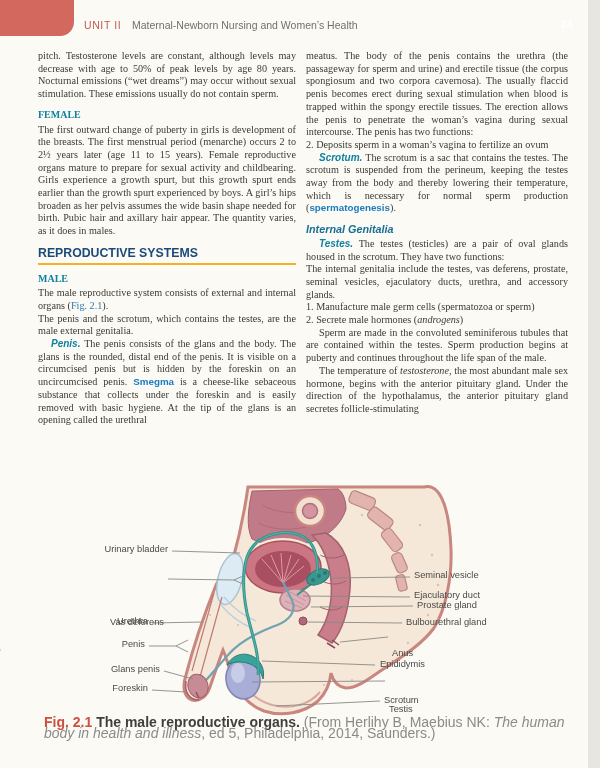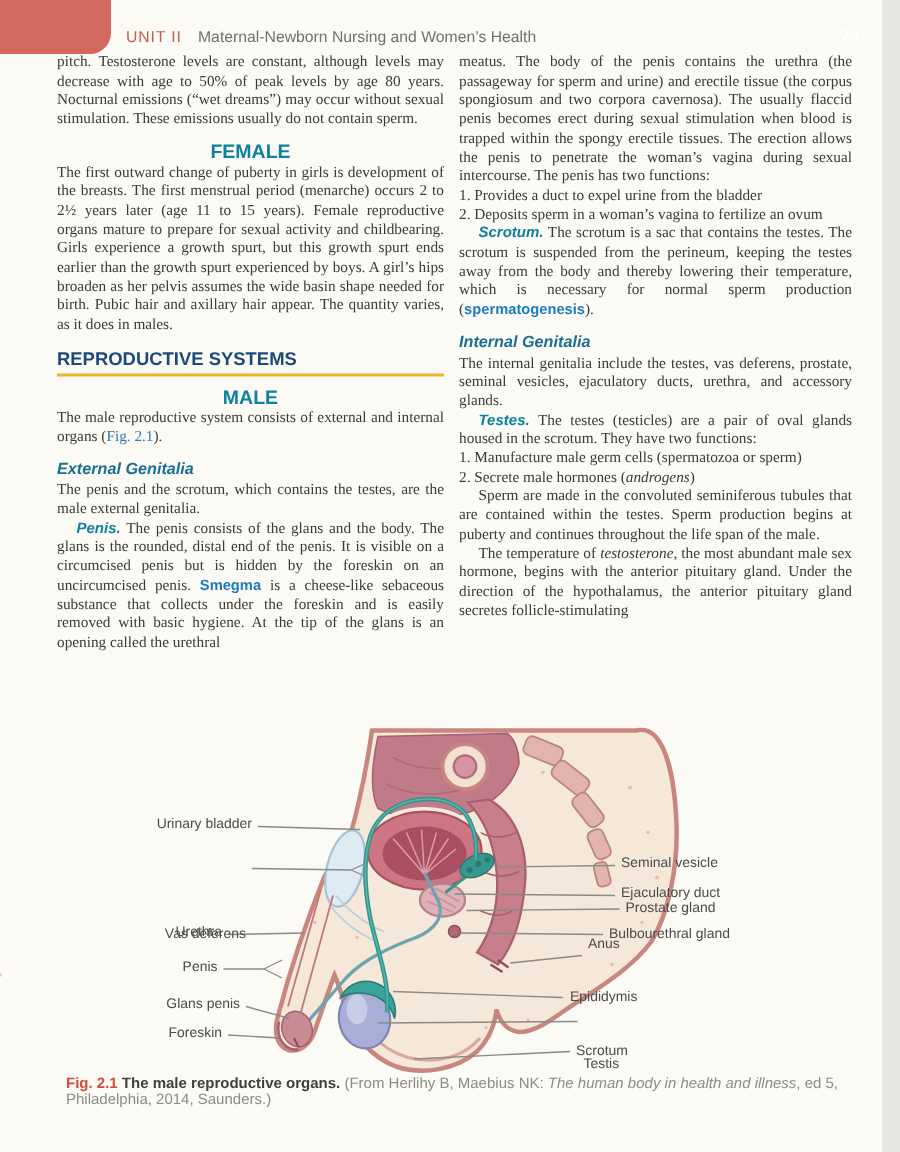--- a/index.html
+++ b/index.html
@@ -19,29 +19,29 @@
   }
   .unit-label {
     position:absolute; left:84px; top:19px;
     font-family:"Liberation Sans", sans-serif; font-size:10.5px; color:#c45a50; letter-spacing:.6px;
   }
   .unit-title {
     position:absolute; left:132px; top:19px;
     font-family:"Liberation Sans", sans-serif; font-size:10.5px; color:#72706b;
   }
   
-  .col { position:absolute; top:36px; height:444px; overflow:hidden;
+  .col { position:absolute; top:50px; height:444px; overflow:hidden;
          font-size:10.2px; line-height:12.7px; color:#3b3a35; text-align:justify; }
   .col-left  { left:38px;  width:258px; }
   .col-right { left:306px; width:262px; }
   .para { text-align:justify; }
   .indent { text-indent:13px; }
   .h-ab {  
-    font-family:Liberation Sans, sans-serif; font-weight:bold; font-size:13px;
-    color:#0e81a0; margin:8px 0 2px 0; text-align:center;
+    font-family:Liberation Serif, serif; font-weight:bold; font-size:10px;
+    color:#0e81a0; margin:8px 0 2px 0; text-align:left;
   }
   .h-section {
     font-family:"Liberation Sans", sans-serif; font-weight:bold; font-size:12.3px;
     color:#1b4a7a; margin:9px 0 8px 0; padding-bottom:3px;
     border-bottom:2.5px solid #f3b229; text-align:left;
   }
   .h-sub {
     font-family:"Liberation Sans", sans-serif; font-weight:bold; font-size:10.8px;
     color:#1a6f94; margin:8px 0 2px 0; text-align:left;font-style:italic;
   }
@@ -53,21 +53,21 @@
   .li { padding-left:13px; text-indent:-13px; text-align:justify; }
   
   .fig-art { position:absolute; left:0; top:485px; width:600px; height:232px; }
   .fig-label {
     position:absolute; font-family:"Liberation Sans", sans-serif;
     font-size:9.3px; color:#4a4a48; white-space:nowrap;
   }
   .lab-r { width:110px; text-align:right; }
   .caption {
     position:absolute; left:44px; top:717px; width:524px;
-    font-family:"Liberation Sans", sans-serif; font-size:10px; color:#8b8b88; line-height:11px;
+    font-family:"Liberation Sans", sans-serif; font-size:14px; color:#8b8b88; line-height:11px;
   }
   .cap-fig   { color:#cd4f3e; font-weight:bold; }
   .cap-title { color:#3f3f3d; font-weight:bold; }
 </style>
 </head>
 <body>
 
 <div class="page">
 
   <div class="page-tab"></div>
@@ -75,33 +75,31 @@
   <div class="unit-label">UNIT II</div>
   <div class="unit-title">Maternal-Newborn Nursing and Women’s Health</div>
 
   <div class="col col-left">
     <p class="para">pitch. Testosterone levels are constant, although levels may decrease with age to 50% of peak levels by age 80 years. Nocturnal emissions (“wet dreams”) may occur without sexual stimulation. These emissions usually do not contain sperm.</p>
     <div class="h-ab">FEMALE</div>
     <p class="para">The first outward change of puberty in girls is development of the breasts. The first menstrual period (menarche) occurs 2 to 2½ years later (age 11 to 15 years). Female reproductive organs mature to prepare for sexual activity and childbearing. Girls experience a growth spurt, but this growth spurt ends earlier than the growth spurt experienced by boys. A girl’s hips broaden as her pelvis assumes the wide basin shape needed for birth. Pubic hair and axillary hair appear. The quantity varies, as it does in males.</p>
     <div class="h-section">REPRODUCTIVE SYSTEMS</div>
     <div class="h-ab" style="margin-top:0;">MALE</div>
     <p class="para"><span>The male reproductive system consists of external and internal organs (</span><a class="figref">Fig. 2.1</a><span>).</span></p>
-    <div class="h-sub">External Genitalia</div>
     <p class="para">The penis and the scrotum, which contains the testes, are the male external genitalia.</p>
     <p class="para indent"><span class="leadin">Penis.</span><span> The penis consists of the glans and the body. The glans is the rounded, distal end of the penis. It is visible on a circumcised penis but is hidden by the foreskin on an uncircumcised penis. </span><span class="term">Smegma</span><span> is a cheese-like sebaceous substance that collects under the foreskin and is easily removed with basic hygiene. At the tip of the glans is an opening called the urethral</span></p>
   </div>
 
   <div class="col col-right">
     <p class="para">meatus. The body of the penis contains the urethra (the passageway for sperm and urine) and erectile tissue (the corpus spongiosum and two corpora cavernosa). The usually flaccid penis becomes erect during sexual stimulation when blood is trapped within the spongy erectile tissues. The erection allows the penis to penetrate the woman’s vagina during sexual intercourse. The penis has two functions:</p>
-    <p class="li"><span>1.</span> <span>Provides a duct to expel urine from the bladder</span></p>
     <p class="li"><span>2.</span> <span>Deposits sperm in a woman’s vagina to fertilize an ovum</span></p>
     <p class="para indent"><span class="leadin">Scrotum.</span><span> The scrotum is a sac that contains the testes. The scrotum is suspended from the perineum, keeping the testes away from the body and thereby lowering their temperature, which is necessary for normal sperm production (</span><span class="term">spermatogenesis</span><span>).</span></p>
     <div class="h-sub">Internal Genitalia</div>
+    <p class="para indent"><span class="leadin">Testes.</span><span> The testes (testicles) are a pair of oval glands housed in the scrotum. They have two functions:</span></p>
     <p class="para">The internal genitalia include the testes, vas deferens, prostate, seminal vesicles, ejaculatory ducts, urethra, and accessory glands.</p>
-    <p class="para indent"><span class="leadin">Testes.</span><span> The testes (testicles) are a pair of oval glands housed in the scrotum. They have two functions:</span></p>
     <p class="li"><span>1.</span> <span>Manufacture male germ cells (spermatozoa or sperm)</span></p>
     <p class="li"><span>2.</span> <span>Secrete male hormones (</span><span class="ital">androgens</span><span>)</span></p>
     <p class="para indent">Sperm are made in the convoluted seminiferous tubules that are contained within the testes. Sperm production begins at puberty and continues throughout the life span of the male.</p>
     <p class="para indent"><span>The temperature of </span><span class="ital">testosterone</span><span>, the most abundant male sex hormone, begins with the anterior pituitary gland. Under the direction of the hypothalamus, the anterior pituitary gland secretes follicle-stimulating</span></p>
   </div>
 
   <svg class="fig-art" viewBox="0 0 600 232">
 
     <path d="M248,2 C244,30 238,56 233,74 C227,84 220,92 216,100 C204,130 193,163 186,190 C182,202 184,212 192,215 C200,217 207,211 210,202 C214,190 219,176 223,165 C226,172 229,182 231,190 C236,206 248,220 264,226 C282,232 304,228 318,216 C326,208 330,198 331,188 C333,196 338,202 346,203 C356,203 366,196 376,189 C395,176 420,162 434,143 C446,124 452,92 451,64 C450,40 446,16 437,6 C433,2 428,1 424,2 Z" fill="#f5e8d8" stroke="#c9867f" stroke-width="3"></path>
 
@@ -213,21 +211,21 @@
   <span class="fig-label lab-r" style="left:58px;  top:544px;">Urinary bladder</span>
   <span class="fig-label lab-r" style="left:54px;  top:572px;margin-top:45px;">Vas deferens</span>
   <span class="fig-label lab-r" style="left:38px;  top:616px;">Urethra</span>
   <span class="fig-label lab-r" style="left:35px;  top:639px;">Penis</span>
   <span class="fig-label lab-r" style="left:50px;  top:664px;">Glans penis</span>
   <span class="fig-label lab-r" style="left:38px;  top:683px;">Foreskin</span>
   <span class="fig-label" style="left:414px; top:570px;text-align:right;">Seminal vesicle</span>
   <span class="fig-label" style="left:414px; top:590px;">Ejaculatory duct</span>
   <span class="fig-label" style="left:417px; top:600px;">Prostate gland</span>
   <span class="fig-label" style="left:406px; top:617px;">Bulbourethral gland</span>
-  <span class="fig-label" style="left:392px; top:624px;">Anus</span>
+  <span class="fig-label" style="left:392px; top:648px;">Anus</span>
   <span class="fig-label" style="left:380px; top:659px;">Epididymis</span>
   <span class="fig-label" style="left:389px; top:704px;">Testis</span>
   <span class="fig-label" style="left:384px; top:695px;">Scrotum</span>
 
   <div class="caption">
     <span class="cap-fig">Fig. 2.1</span>
     <span> </span>
     <span class="cap-title">The male reproductive organs.</span>
     <span> </span>
     <span>(From Herlihy B, Maebius NK: </span><span class="ital">The human body in health and illness</span><span>, ed 5, Philadelphia, 2014, Saunders.)</span>

